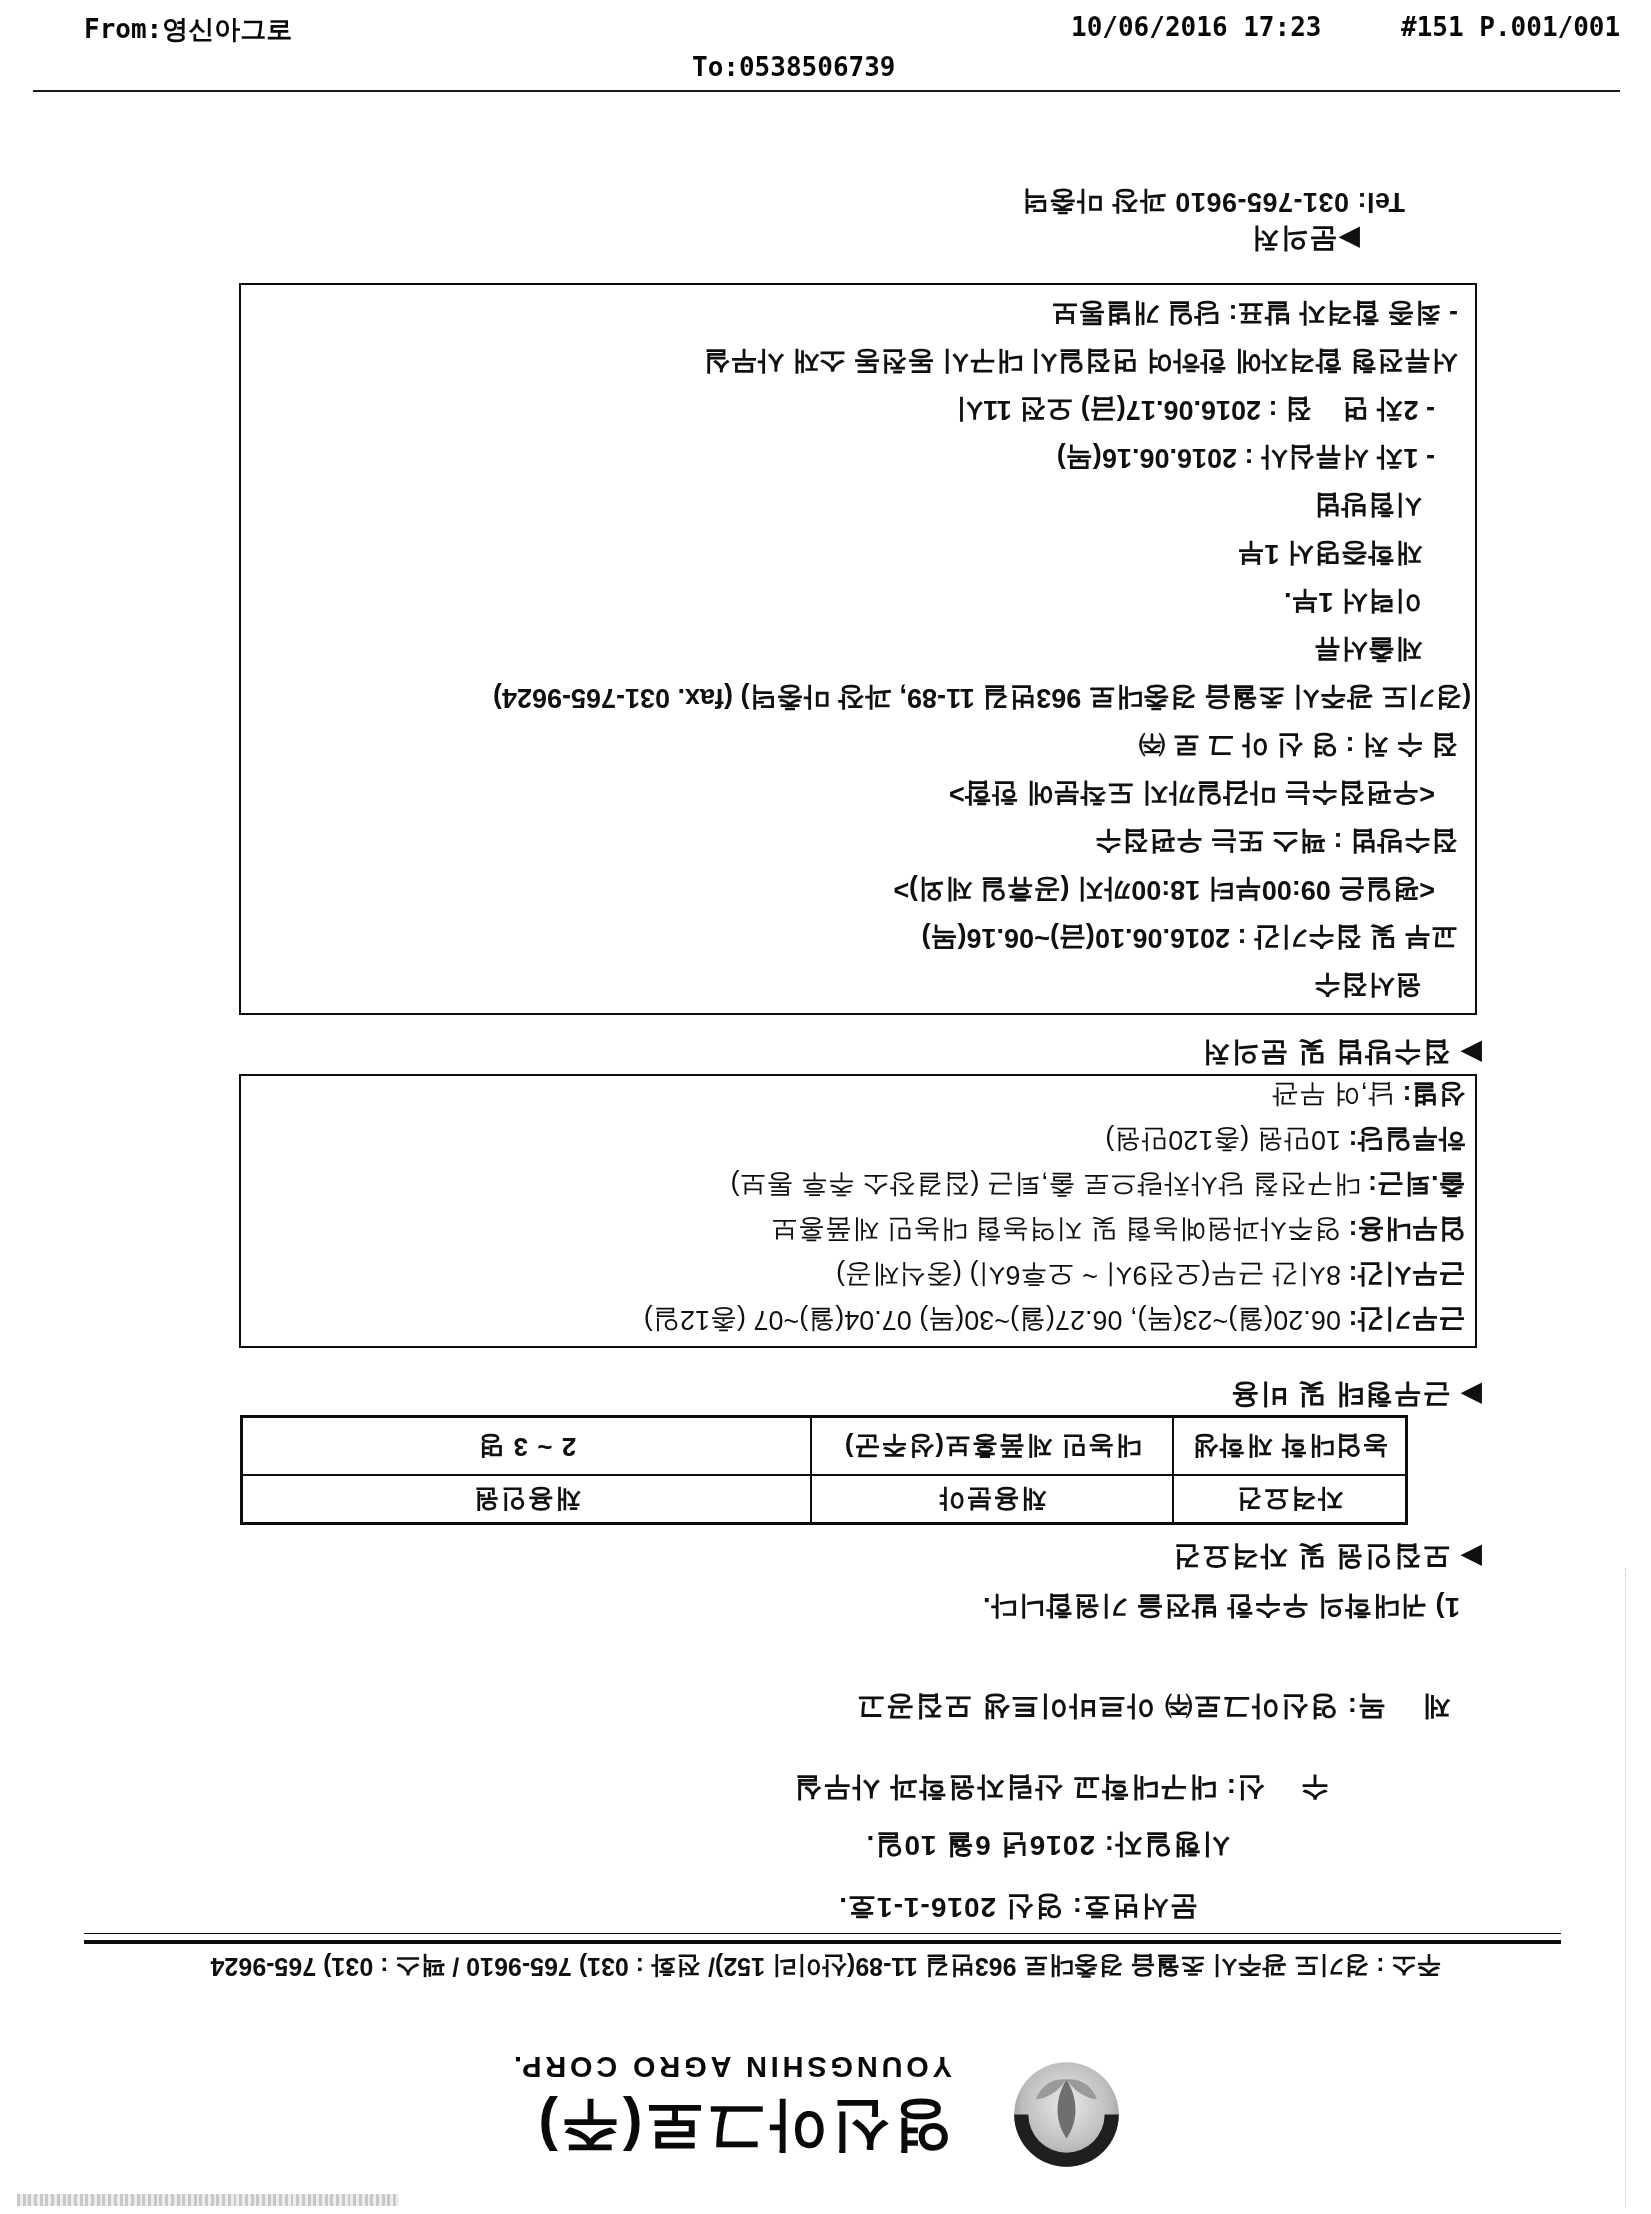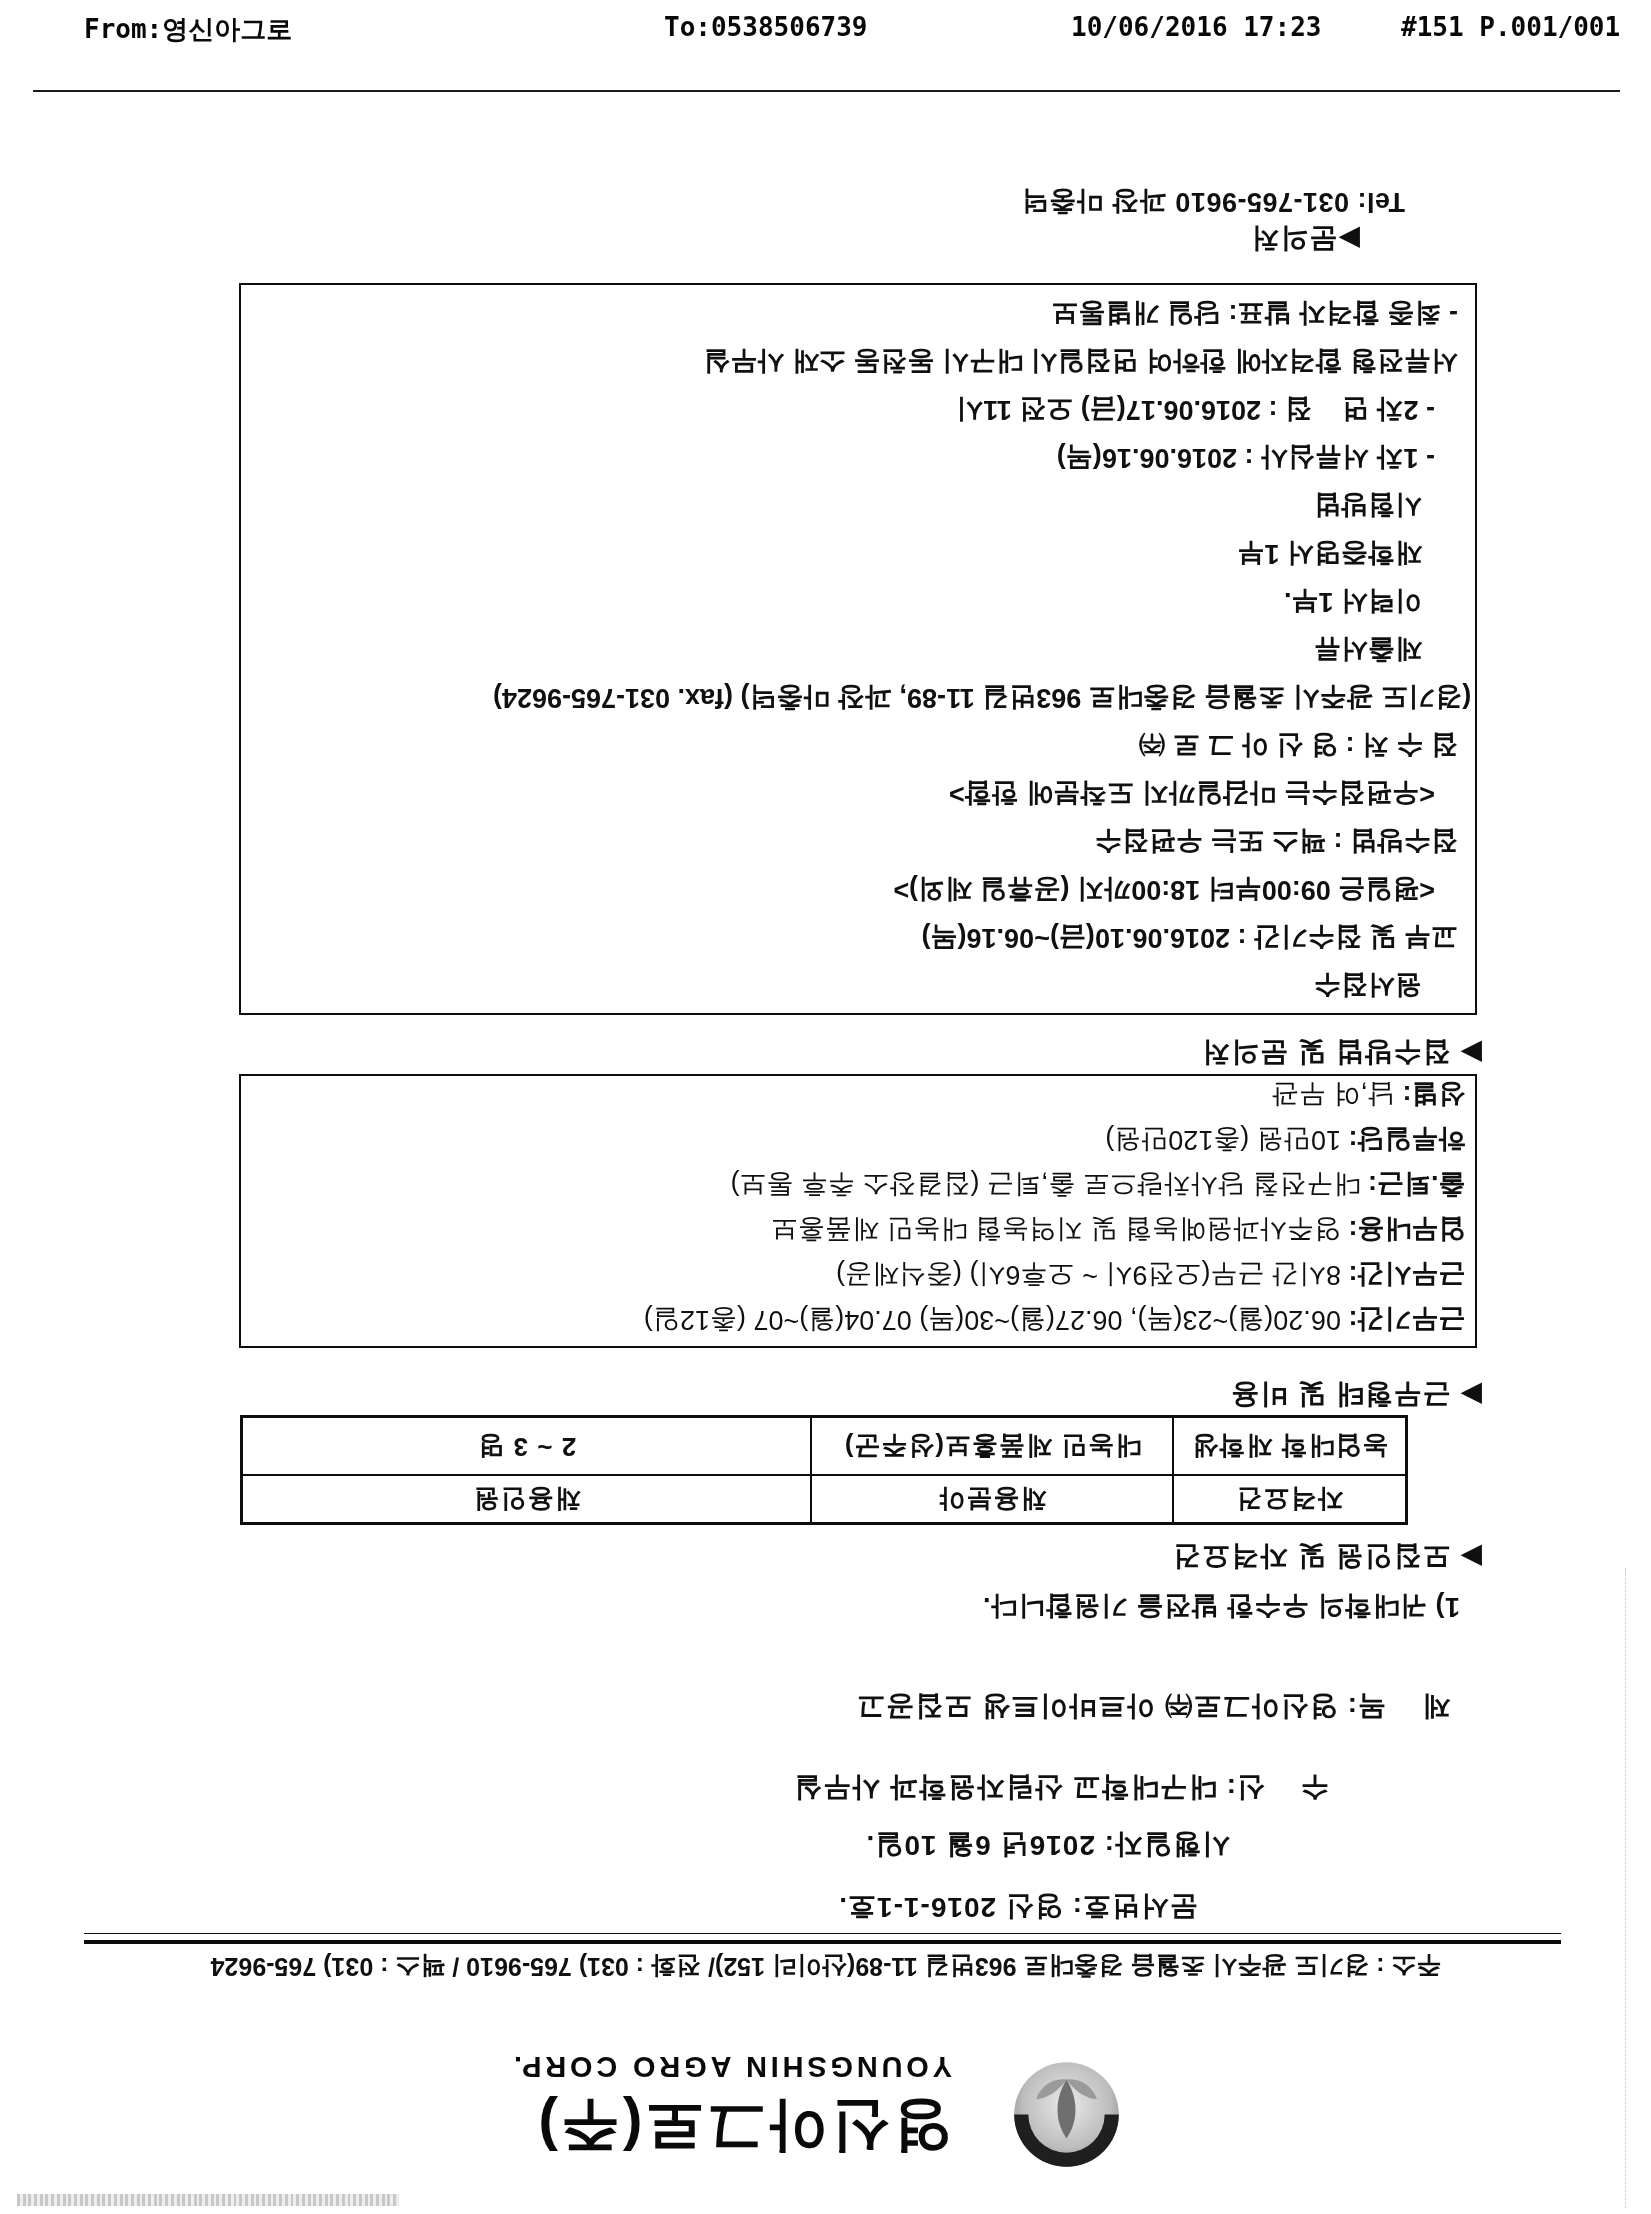--- a/index.html
+++ b/index.html
@@ -5,21 +5,21 @@
   * { margin:0; padding:0; box-sizing:border-box; }
   body { background:#e8e8e8; font-family:"Liberation Sans","DejaVu Sans",sans-serif; }
   .page { position:relative; width:1652px; height:2215px; background:#ffffff; overflow:hidden;
           color:#101010; }
   
   .fax-header { position:absolute; top:11.5px; left:0; width:100%; height:38px;
                 font-family:"DejaVu Sans Mono","Liberation Mono",monospace;
                 font-size:26px; font-weight:700; color:#080808;padding-left:20px; }
   .fax-header span { position:absolute; white-space:pre; }
   .fh-from { left:84px; }
-  .fh-to { left:664px; }
+  .fh-to { left:692px;margin-top:40px; }
   .fh-dt { left:1071px; }
   .fh-pg { left:1401px; }
   .fax-rule { position:absolute; top:90px; left:32.5px; width:1587px; height:1.9px; background:#1c1c1c; }
   
   .rot { position:absolute; top:96px; left:0; width:1652px; height:2119px;
          transform:rotate(180deg); }
   .abs { position:absolute; white-space:pre; }
   .txt { font-size:27px; font-weight:700; letter-spacing:0.5px; }
   .meta { font-size:28px; font-weight:700; letter-spacing:1px; }
   .sec-title { font-size:28px; font-weight:900; letter-spacing:1px; }

